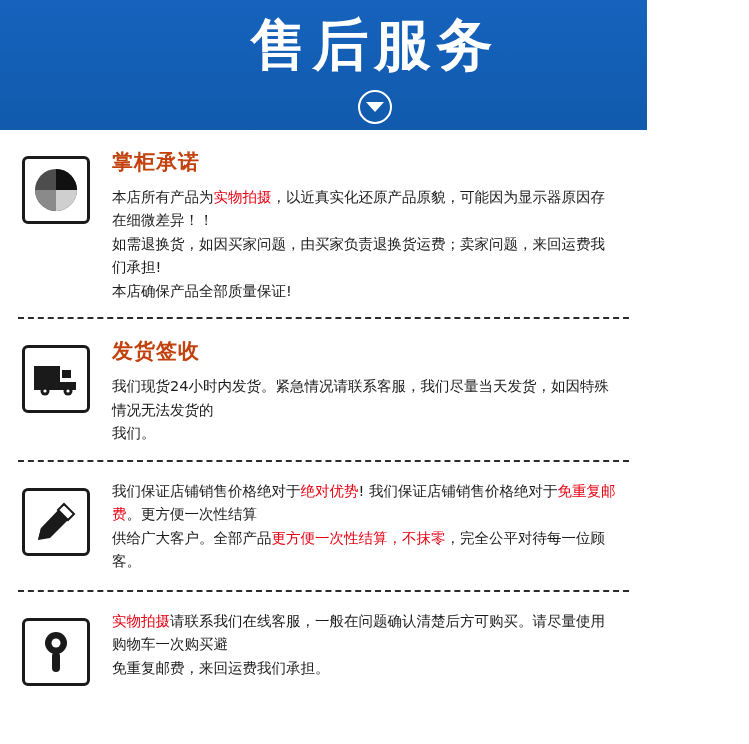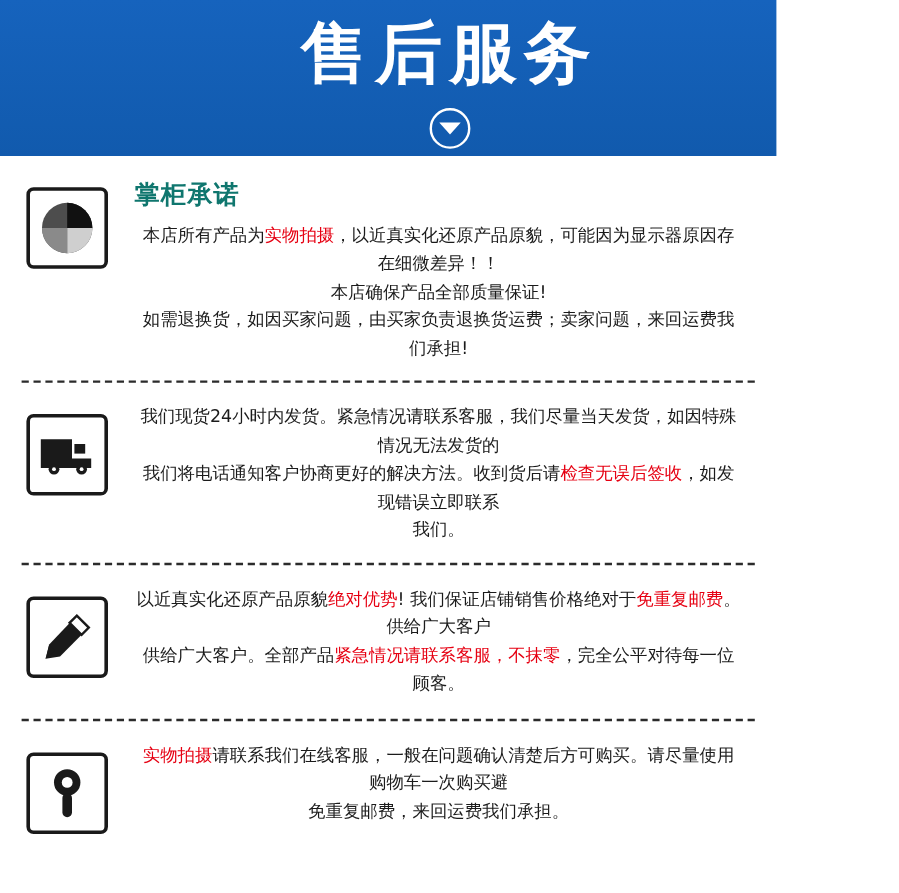--- a/index.html
+++ b/index.html
@@ -87,31 +87,30 @@
   .icon-box svg { display: block; }
 
   .section-body {
     flex: 1;
     padding-left: 22px;
     padding-right: 6px;
   }
   .section-title {
     font-size: 21px;
     font-weight: bold;
-    color: #0f766e;
+    color: #c2410c;
     margin: 0 0 10px 0;
     letter-spacing: 1px;
     font-family: "DejaVu Sans", "Liberation Sans", sans-serif;
   }
   .section-text {
     font-size: 14.5px;
     line-height: 1.62;
     color: #1b1b1b;
     font-family: "DejaVu Sans", "Liberation Sans", sans-serif;
-    text-align: center;
   }
   .section-text p { margin: 0; }
   .hl { color: #e60012; }
 </style>
 </head>
 <body>
 
 <div id="page">
 
   <div class="banner">
@@ -131,58 +130,58 @@
           <circle cx="23" cy="23" r="21" fill="#4d4d4d"></circle>
           <path d="M23 23 L23 2 A21 21 0 0 1 44 23 Z" fill="#111111"></path>
           <path d="M23 23 L44 23 A21 21 0 0 1 23 44 Z" fill="#cfcfcf"></path>
           <path d="M23 23 L23 44 A21 21 0 0 1 2 23 Z" fill="#8a8a8a"></path>
         </svg>
       </div>
       <div class="section-body">
         <div class="section-title">掌柜承诺</div>
         <div class="section-text">
             <p><span>本店所有产品为</span><span class="hl">实物拍摄</span><span>，以近真实化还原产品原貌，可能因为显示器原因存在细微差异！！</span></p>
+            <p><span>如需退换货，如因买家问题，由买家负责退换货运费；卖家问题，来回运费我们承担!</span></p>
             <p><span>本店确保产品全部质量保证!</span></p>
-            <p><span>如需退换货，如因买家问题，由买家负责退换货运费；卖家问题，来回运费我们承担!</span></p>
           </div>
       </div>
     </div>
 
     <div class="section dashed-bottom">
       <div class="icon-box">
         <svg width="48" height="34" viewBox="0 0 48 34" aria-hidden="true">
           <path d="M2 4 h26 v16 h8 l8 0 v8 h-42 z" fill="#1a1a1a"></path>
           <rect x="30" y="8" width="9" height="8" fill="#1a1a1a"></rect>
           <circle cx="13" cy="29" r="4.5" fill="#1a1a1a"></circle>
           <circle cx="36" cy="29" r="4.5" fill="#1a1a1a"></circle>
           <circle cx="13" cy="29" r="1.6" fill="#ffffff"></circle>
           <circle cx="36" cy="29" r="1.6" fill="#ffffff"></circle>
         </svg>
       </div>
       <div class="section-body">
+        <div class="section-title">发货签收</div>
         <div class="section-text">
             <p><span>我们现货24小时内发货。紧急情况请联系客服，我们尽量当天发货，如因特殊情况无法发货的</span></p>
-            <p><span>我们将电话通知客户协商更好的解决方法。收到货后请</span><span class="hl">检查无误后签收</span><span>，如发现错误立即联系</span></p>
             <p><span>我们。</span></p>
           </div>
       </div>
     </div>
 
     <div class="section dashed-bottom">
       <div class="icon-box">
         <svg width="44" height="44" viewBox="0 0 44 44" aria-hidden="true">
           <path d="M30 4 L40 14 L16 38 L4 40 L7 28 Z" fill="#1a1a1a"></path>
           <path d="M30 4 L40 14 L34 20 L24 10 Z" fill="#ffffff" stroke="#1a1a1a" stroke-width="2"></path>
           <path d="M4 40 L7 28 L12 33 Z" fill="#1a1a1a"></path>
         </svg>
       </div>
       <div class="section-body">
         <div class="section-text">
-            <p><span>以近真实化还原产品原貌</span><span class="hl">绝对优势</span><span>! 我们保证店铺销售价格绝对于</span><span class="hl">免重复邮费</span><span>。供给广大客户</span></p>
-            <p><span>供给广大客户。全部产品</span><span class="hl">紧急情况请联系客服，不抹零</span><span>，完全公平对待每一位顾客。</span></p>
+            <p><span>我们保证店铺销售价格绝对于</span><span class="hl">绝对优势</span><span>! 我们保证店铺销售价格绝对于</span><span class="hl">免重复邮费</span><span>。更方便一次性结算</span></p>
+            <p><span>供给广大客户。全部产品</span><span class="hl">更方便一次性结算，不抹零</span><span>，完全公平对待每一位顾客。</span></p>
           </div>
       </div>
     </div>
 
     <div class="section">
       <div class="icon-box">
         <svg width="40" height="44" viewBox="0 0 40 44" aria-hidden="true">
           <circle cx="20" cy="13" r="11" fill="#1a1a1a"></circle>
           <circle cx="20" cy="13" r="4.5" fill="#ffffff"></circle>
           <rect x="16" y="22" width="8" height="20" rx="4" fill="#1a1a1a"></rect>

